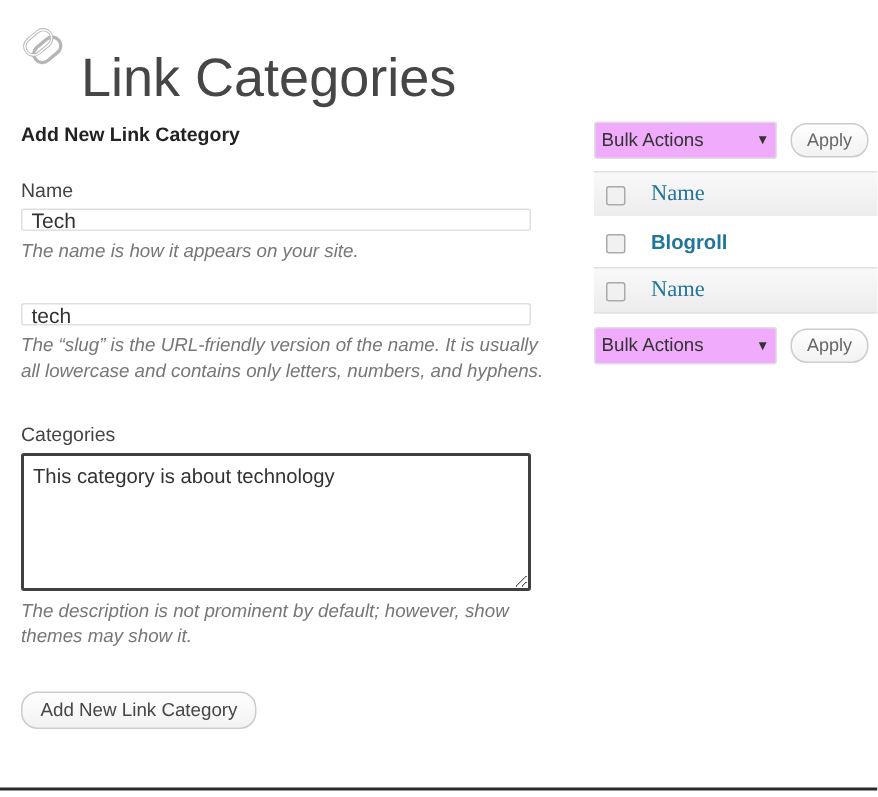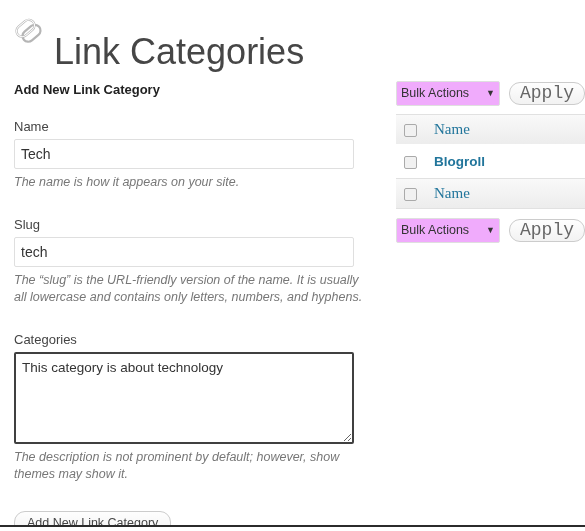--- a/index.html
+++ b/index.html
@@ -59,21 +59,21 @@
   .field-label {
     display: block;
     font-size: 13px;
     color: #444444;
     margin-bottom: 5px;
   }
   .text-input {
     display: block;
     box-sizing: border-box;
     width: 340px;
-    height: 30px;
+    height: 15px;
     padding: 3px 6px;
     font-family: "Liberation Sans", sans-serif;
     font-size: 14px;
     color: #333333;
     background: #ffffff;
     border: 1px solid #dfdfdf;
     border-radius: 2px;
     outline: none;
   }
   .helper-text {
@@ -155,22 +155,22 @@
   }
   .bulk-select .caret {
     font-size: 9px;
     color: #333333;
     line-height: 23px;
     padding-left: 4px;
   }
   .apply-btn {
     margin-left: 9px;
     display: inline-block;
-    font-family: Liberation Mono, monospace;
-    font-size: 18px;
+    font-family: Liberation Sans, sans-serif;
+    font-size: 12px;
     color: #666666;
     background: #f7f7f7;
     background-image: linear-gradient(to bottom, #fefefe, #f2f2f2);
     border: 1px solid #cccccc;
     border-radius: 11px;
     padding: 3px 10px 4px 10px;
     line-height: 14px;
     cursor: pointer;
   }
 
@@ -275,21 +275,20 @@
 
   <h2 class="section-subtitle">Add New Link Category</h2>
 
   <div class="field-group">
     <label class="field-label">Name</label>
     <input class="text-input" type="text" id="name-input" value="Tech" style="">
     <p class="helper-text">The name is how it appears on your site.</p>
   </div>
 
   <div class="field-group">
-    <label class="field-label">Slug</label>
     <input class="text-input" type="text" id="slug-input" value="tech" style="">
     <p class="helper-text">The “slug” is the URL-friendly version of the name. It is usually all lowercase and contains only letters, numbers, and hyphens.</p>
   </div>
 
   <div class="field-group">
     <label class="field-label">Categories</label>
     <textarea id="description-textarea" style="">This category is about technology</textarea>
     <p class="helper-text">The description is not prominent by default; however, show themes may show it.</p>
   </div>
 

